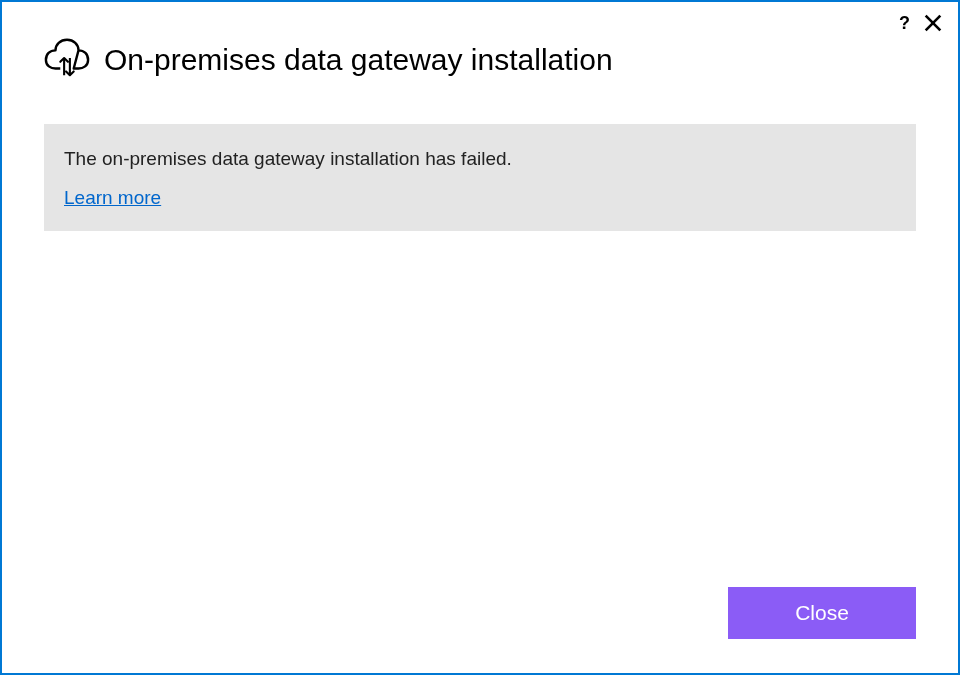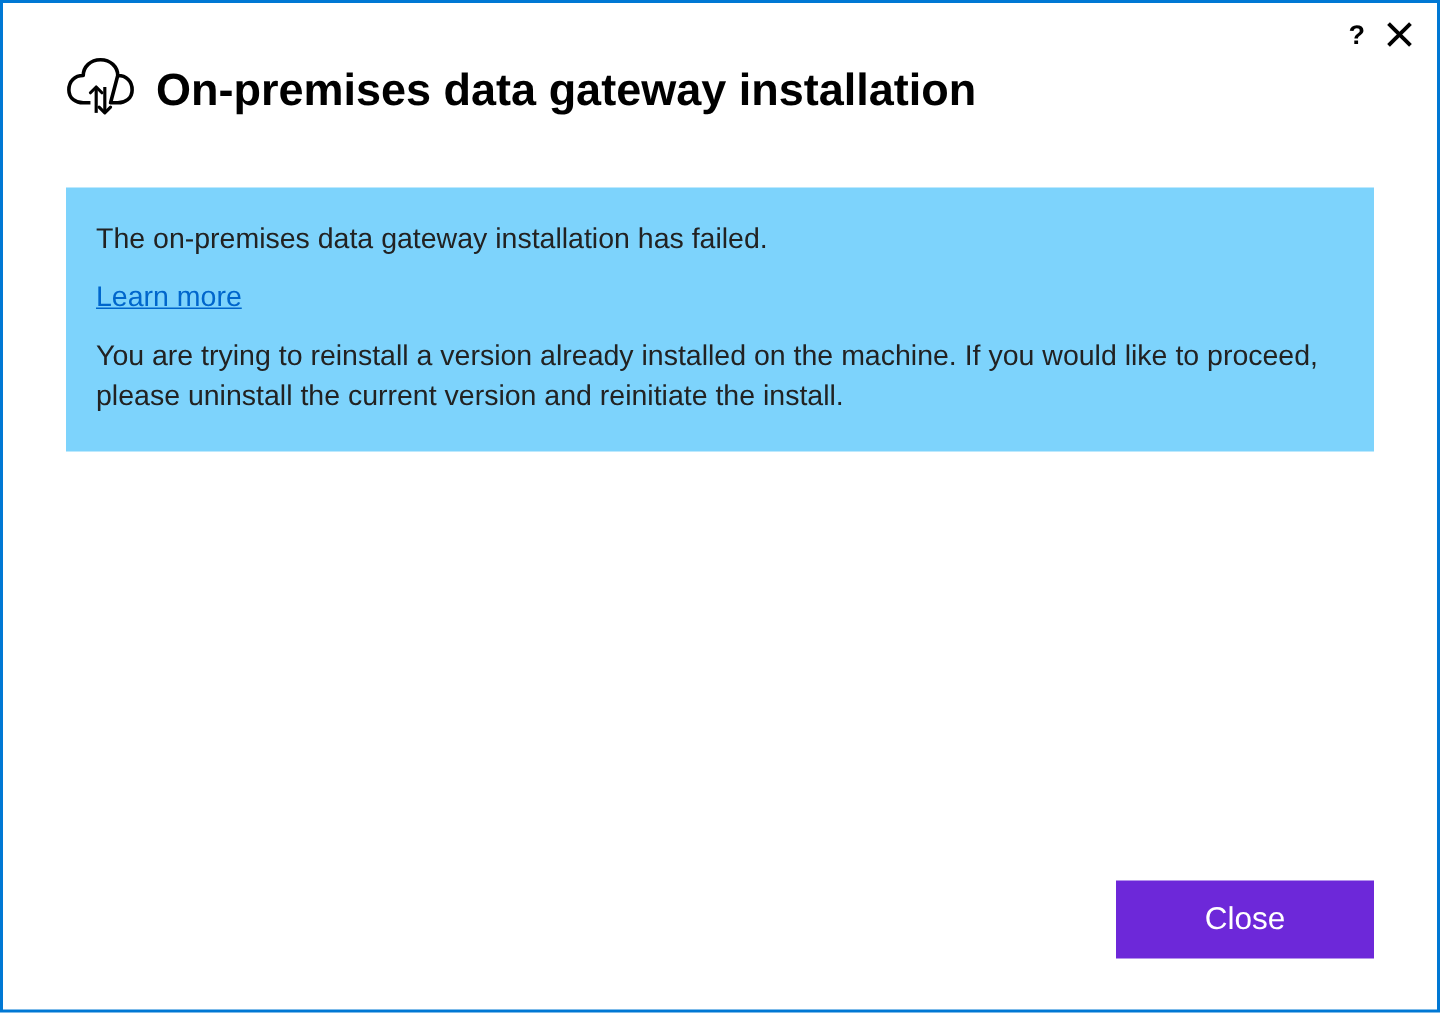--- a/index.html
+++ b/index.html
@@ -53,34 +53,34 @@
       align-items: center;
       gap: 14px;
       padding: 34px 42px 0 42px;
     }
     .cloud-icon svg {
       width: 46px;
       height: 44px;
     }
     .header h1 {
       font-size: 30px;
-      font-weight: 700;
+      font-weight: 400;
       color: #000;
       letter-spacing: 0px;
     }
     .status-line {
       margin: 40px 42px 0 42px;
       font-size: 19px;
       color: #333;
       border-bottom: 1px solid #ddd;
       padding-bottom: 12px;
     }
     .error-box {
       margin: 40px 42px 0 42px;
-      background: #7dd3fc;
+      background: #e5e5e5;
       padding: 22px 20px 22px 20px;
     }
     .error-box .error-title {
       font-size: 19px;
       color: #222;
       line-height: 1.4;
     }
     .error-box .learn-more {
       display: inline-block;
       font-size: 19px;
@@ -95,26 +95,26 @@
       margin-top: 14px;
       line-height: 1.45;
     }
     .footer {
       margin-top: auto;
       display: flex;
       justify-content: flex-end;
       padding: 0 42px 34px 42px;
     }
     .btn-primary {
-      background: #6d28d9;
+      background: #8b5cf6;
       color: #fff;
       border: none;
       font-size: 21px;
       padding: 14px 0;
-      width: 172px;
+      width: 188px;
       cursor: pointer;
       font-family: inherit;
     }
   </style>
 </head>
 <body>
 
 <div class="window">
 
   <div class="titlebar-controls">
@@ -146,20 +146,19 @@
         <polyline points="23,36 27,40 31,36" fill="none" stroke="#000" stroke-width="2.2" stroke-linecap="round" stroke-linejoin="round"></polyline>
       </svg>
     </span>
     <h1>On-premises data gateway installation</h1>
   </div>
 
 
   <div class="error-box">
     <div class="error-title">The on-premises data gateway installation has failed.</div>
     <a class="learn-more">Learn more</a>
-    <div class="error-detail">You are trying to reinstall a version already installed on the machine. If you would like to proceed, please uninstall the current version and reinitiate the install.</div>
   </div>
 
   <div class="footer">
     <button class="btn-primary">Close</button>
   </div>
 
 </div>
 
 </body></html>

